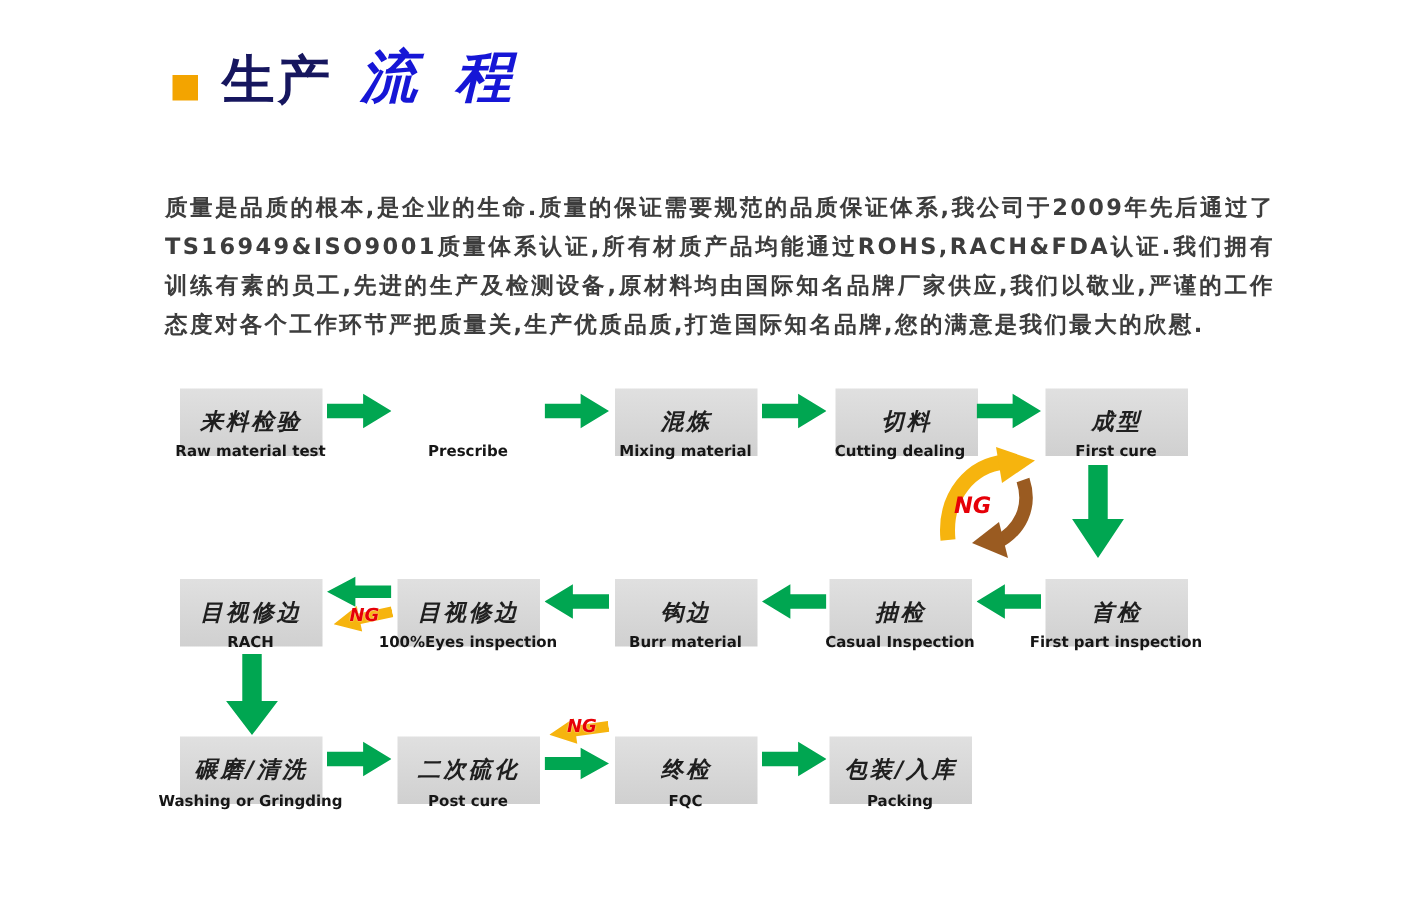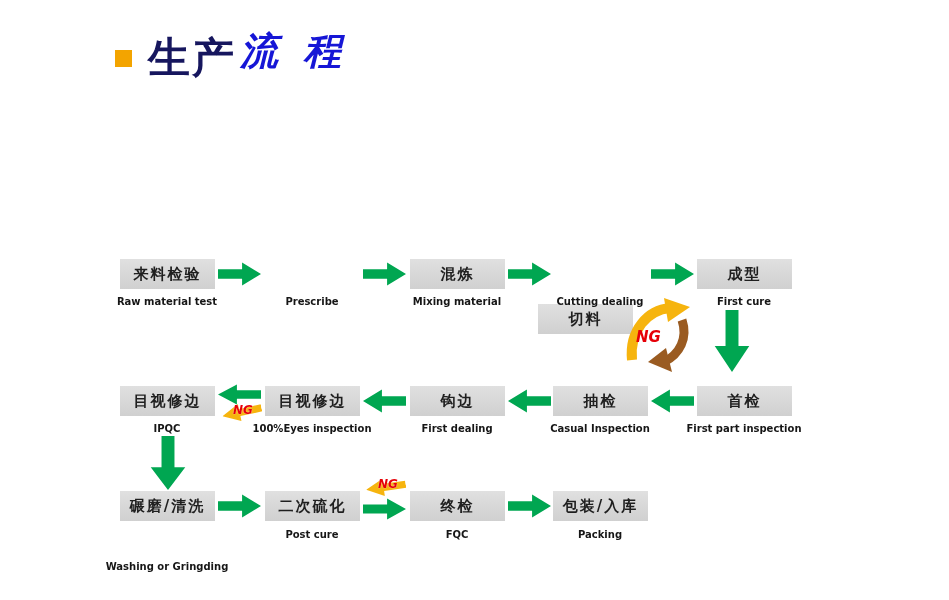--- a/index.html
+++ b/index.html
@@ -2,28 +2,28 @@
 <html><head>
 <meta charset="utf-8">
 <style>
   html,body{margin:0;padding:0;background:#ffffff;}
   body{font-family:"DejaVu Sans","Liberation Sans",sans-serif;}
   .page{position:relative;width:949px;height:600px;background:#ffffff;overflow:hidden;}
 
   
   .title-section{position:absolute;left:112px;top:30px;height:50px;}
   .title-bullet{position:absolute;left:3px;top:20px;width:17px;height:17px;background:#f3a400;}
-  .title-main{position:absolute;left:36px;top:0;font-size:42px;font-weight:bold;color:#16165e;letter-spacing:2px;white-space:nowrap;}
+  .title-main{position:absolute;left:36px;top:0;font-size:35px;font-weight:bold;color:#16165e;letter-spacing:2px;white-space:nowrap;}
   .title-accent{position:absolute;left:128px;top:-4px;font-size:38px;font-weight:bold;font-style:italic;color:#1616d6;font-family:"DejaVu Serif","Liberation Serif",serif;letter-spacing:6px;white-space:nowrap;}
 
   
   .intro{position:absolute;left:110px;top:110px;width:740px;font-size:15px;line-height:26px;font-weight:bold;color:#3d3d3d;letter-spacing:1.6px;text-align:justify;}
 
   
-  .box{position:absolute;height:30px;background:linear-gradient(#e0e0e0,#d0d0d0);display:flex;align-items:center;justify-content:center;font-size:15px;font-weight:bold;color:#1f1f1f;letter-spacing:2px;white-space:nowrap;}
+  .box{position:absolute;height:45px;background:linear-gradient(#e0e0e0,#d0d0d0);display:flex;align-items:center;justify-content:center;font-size:15px;font-weight:bold;color:#1f1f1f;letter-spacing:2px;white-space:nowrap;font-style:italic;}
   .caption{position:absolute;width:150px;text-align:center;font-size:10px;font-weight:bold;color:#161616;white-space:nowrap;}
 
   
   .arrow{position:absolute;background:#00a651;}
   .arrow.right{clip-path:polygon(0 30%,56% 30%,56% 2%,100% 50%,56% 98%,56% 70%,0 70%);}
   .arrow.left{clip-path:polygon(100% 30%,44% 30%,44% 2%,0 50%,44% 98%,44% 70%,100% 70%);}
   .arrow.down{clip-path:polygon(32% 0,68% 0,68% 58%,98% 58%,50% 100%,2% 58%,32% 58%);}
   .ng-arrow{position:absolute;background:#f6b40e;clip-path:polygon(100% 30%,44% 30%,44% 2%,0 50%,44% 98%,44% 70%,100% 70%);}
   .ng-text{position:absolute;color:#e60008;font-weight:bold;font-size:12px;font-style:italic;text-shadow:0 0 1px #fff;}
   .ng-cycle{position:absolute;}
@@ -32,24 +32,25 @@
 <body>
 
 <div class="page">
 
   <div class="title-section">
     <div class="title-bullet"></div>
     <span class="title-main">生产</span>
     <span class="title-accent">流 程</span>
   </div>
 
+  <p class="intro">质量是品质的根本,是企业的生命.质量的保证需要规范的品质保证体系,我公司于2009年先后通过了TS16949&amp;ISO9001质量体系认证,所有材质产品均能通过ROHS,RACH&amp;FDA认证.我们拥有训练有素的员工,先进的生产及检测设备,原材料均由国际知名品牌厂家供应,我们以敬业,严谨的工作态度对各个工作环节严把质量关,生产优质品质,打造国际知名品牌,您的满意是我们最大的欣慰.</p>
 
   <div class="box" style="left:120px;top:259px;width:95px;">来料检验</div>
   <div class="box" style="left:410px;top:259px;width:95px;text-align:center;">混炼</div>
-  <div class="box" style="left:538px;top:259px;width:95px;margin-top:45px;">切料</div>
+  <div class="box" style="left:557px;top:259px;width:95px;">切料</div>
   <div class="box" style="left:697px;top:259px;width:95px;">成型</div>
 
   <div class="caption" style="left:92px;top:296px;">Raw material test</div>
   <div class="caption" style="left:237px;top:296px;">Prescribe</div>
   <div class="caption" style="left:382px;top:296px;">Mixing material</div>
   <div class="caption" style="left:525px;top:296px;">Cutting dealing</div>
   <div class="caption" style="left:669px;top:296px;">First cure</div>
 
   <div class="arrow right" style="left:218px;top:262px;width:43px;height:24px;"></div>
   <div class="arrow right" style="left:363px;top:262px;width:43px;height:24px;"></div>
@@ -65,42 +66,42 @@
     <polygon points="60,78 36,68 54,54" fill="#9a5b21"></polygon>
     <text x="24" y="48" font-size="15" font-weight="bold" font-style="italic" fill="#e60008">NG</text>
   </svg>
 
   <div class="box" style="left:120px;top:386px;width:95px;">目视修边</div>
   <div class="box" style="left:265px;top:386px;width:95px;">目视修边</div>
   <div class="box" style="left:410px;top:386px;width:95px;">钩边</div>
   <div class="box" style="left:553px;top:386px;width:95px;">抽检</div>
   <div class="box" style="left:697px;top:386px;width:95px;">首检</div>
 
-  <div class="caption" style="left:92px;top:423px;">IPQC</div>
+  <div class="caption" style="left:92px;top:423px;">RACH</div>
   <div class="caption" style="left:237px;top:423px;">100%Eyes inspection</div>
-  <div class="caption" style="left:382px;top:423px;">First dealing</div>
+  <div class="caption" style="left:382px;top:423px;">Burr material</div>
   <div class="caption" style="left:525px;top:423px;">Casual Inspection</div>
   <div class="caption" style="left:669px;top:423px;">First part inspection</div>
 
   <div class="arrow left" style="left:218px;top:384px;width:43px;height:21px;"></div>
   <div class="arrow left" style="left:363px;top:389px;width:43px;height:24px;"></div>
   <div class="arrow left" style="left:508px;top:389px;width:43px;height:24px;"></div>
   <div class="arrow left" style="left:651px;top:389px;width:43px;height:24px;"></div>
 
   <div class="ng-arrow" style="left:222px;top:403px;width:40px;height:18px;transform:rotate(-12deg);"></div>
   <span class="ng-text" style="left:233px;top:403px;">NG</span>
 
   <div class="arrow down" style="left:150px;top:436px;width:36px;height:54px;"></div>
 
   <div class="box" style="left:120px;top:491px;width:95px;">碾磨/清洗</div>
   <div class="box" style="left:265px;top:491px;width:95px;">二次硫化</div>
   <div class="box" style="left:553px;top:491px;width:95px;">包装/入库</div>
   <div class="box" style="left:410px;top:491px;width:95px;">终检</div>
 
-  <div class="caption" style="left:92px;top:529px;margin-top:32px;">Washing or Gringding</div>
+  <div class="caption" style="left:92px;top:529px;">Washing or Gringding</div>
   <div class="caption" style="left:237px;top:529px;">Post cure</div>
   <div class="caption" style="left:382px;top:529px;">FQC</div>
   <div class="caption" style="left:525px;top:529px;">Packing</div>
 
   <div class="arrow right" style="left:218px;top:494px;width:43px;height:24px;"></div>
   <div class="arrow right" style="left:363px;top:498px;width:43px;height:22px;"></div>
   <div class="arrow right" style="left:508px;top:494px;width:43px;height:24px;"></div>
 
   <div class="ng-arrow" style="left:366px;top:478px;width:40px;height:18px;transform:rotate(-8deg);"></div>
   <span class="ng-text" style="left:378px;top:477px;">NG</span>

